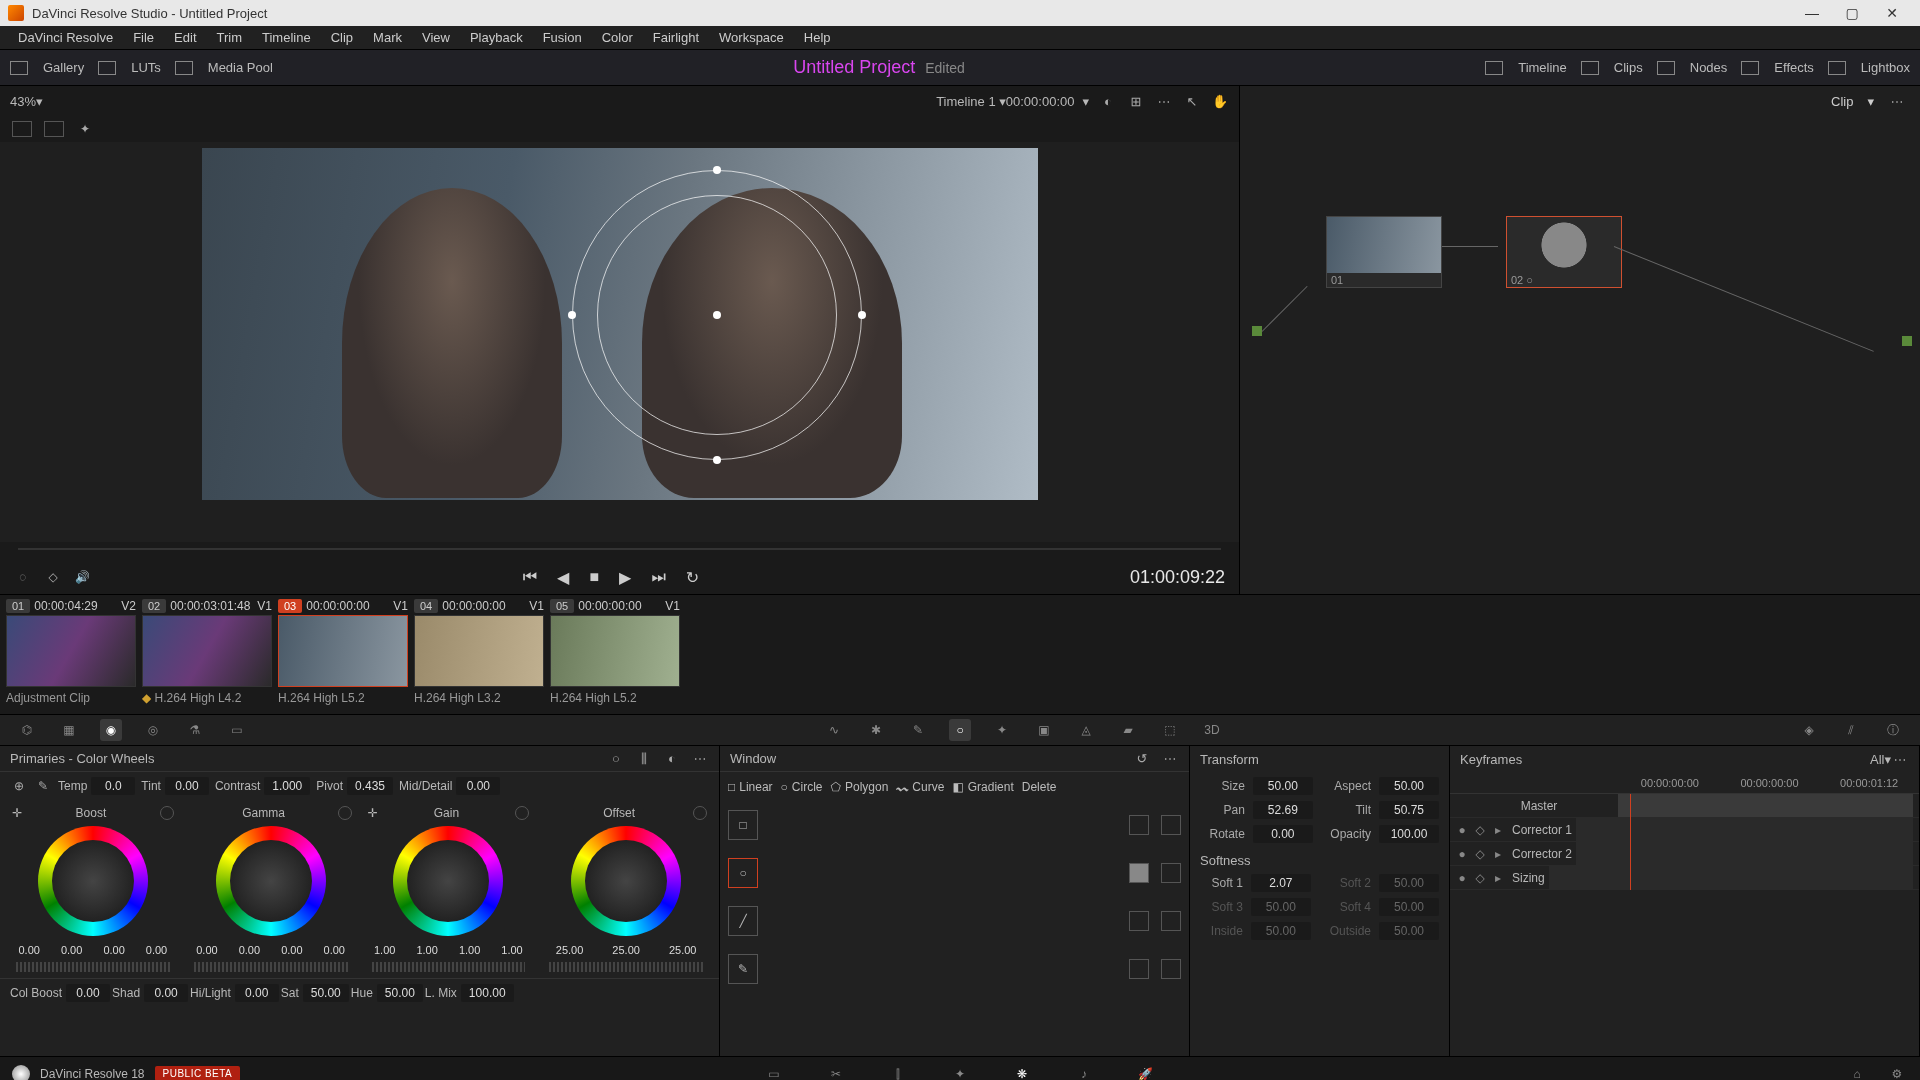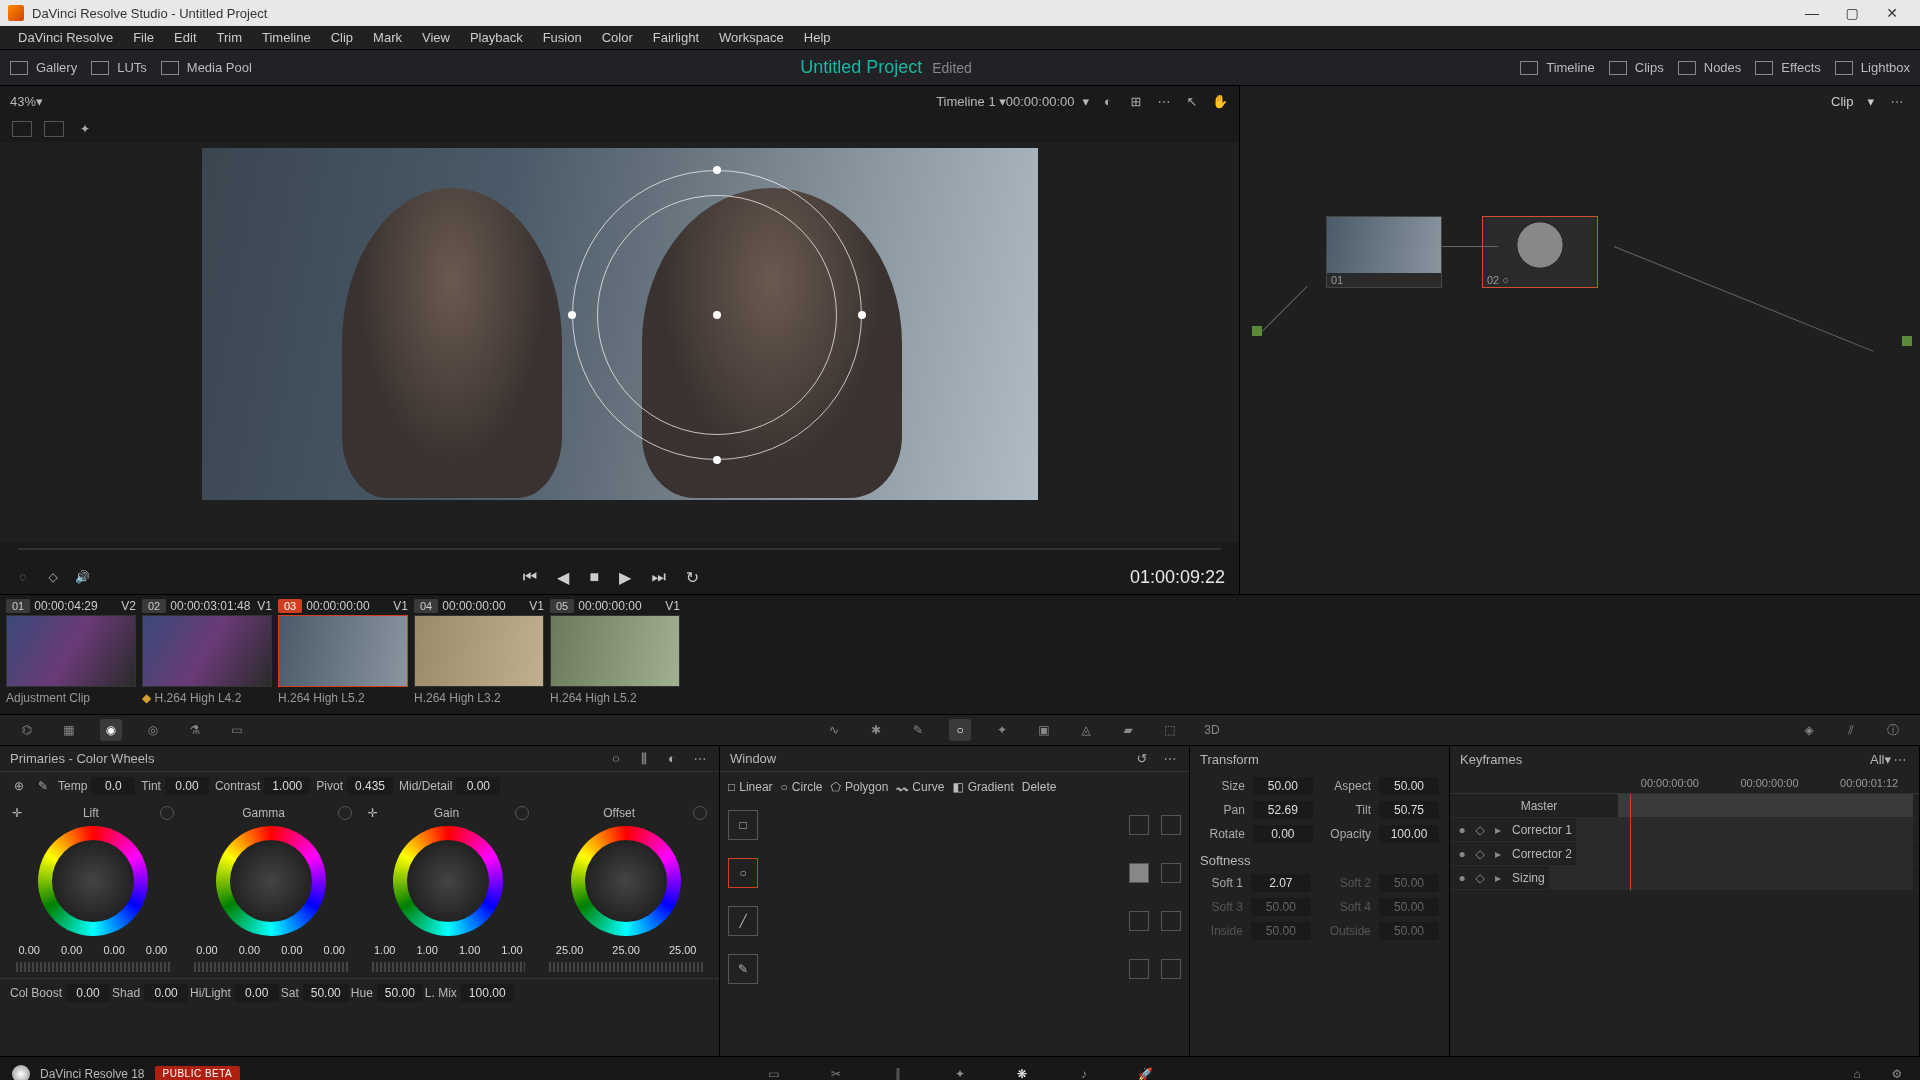--- a/index.html
+++ b/index.html
@@ -12,23 +12,23 @@
 .winbtn { width:40px; height:26px; display:flex; align-items:center; justify-content:center; font-size:14px; cursor:pointer; }
 
 
 .menubar { background:#212121; height:24px; display:flex; align-items:center; padding:0 8px; font-size:13px; color:#ccc; border-bottom:1px solid #000; }
 .menu-item { padding:0 10px; cursor:pointer; }
 
 
 .toolbar { background:#212126; height:36px; display:flex; align-items:center; padding:0 10px; border-bottom:1px solid #000; }
 .tool-left, .tool-right { display:flex; align-items:center; gap:14px; }
 .toolbar .spacer { flex:1; }
-.tool-btn { display:flex; align-items:center; gap:8px; color:#bbb; cursor:pointer; font-size:13px; }
+.tool-btn { display:flex; align-items:center; gap:15px; color:#bbb; cursor:pointer; font-size:13px; }
 .tool-icon { width:18px; height:14px; border:1px solid #888; }
-.project-title { font-size:18px; color:#14b8a6; }
+.project-title { font-size:18px; color:#d946ef; }
 .edited { color:#888; margin-left:10px; font-size:14px; }
 
 
 .main-row { display:flex; height:508px; background:#1a1a1a; }
 .viewer-panel { width:1240px; display:flex; flex-direction:column; border-right:1px solid #000; }
 .viewer-header { height:30px; display:flex; align-items:center; padding:0 10px; font-size:13px; }
 .zoom { display:flex; align-items:center; gap:0; }
 .vh-center { flex:1; text-align:right; }
 .timecode { display:flex; align-items:center; gap:8px; }
 .vh-icons { display:flex; gap:10px; margin-left:10px; }
@@ -283,21 +283,21 @@
       <span style="margin-right:auto"></span>
       <span>Clip</span>
         <span>▾</span>
       <div class="vh-ico">⋯</div>
     </div>
     <div style="position:absolute;left:12px;top:240px;width:10px;height:10px;background:#5a8a3a"></div>
     <div class="node" style="left:86px;top:130px">
       <div class="node-thumb"></div>
       <div class="node-label">01</div>
     </div>
-    <div class="node sel" style="left:242px;top:130px">
+    <div class="node sel" style="left:266px;top:130px">
       <div class="node-thumb masked"></div>
       <div class="node-label"><span>02</span> <span>○</span></div>
     </div>
     <div class="conn" style="left:22px;top:245px;width:64px;transform:rotate(-45deg);transform-origin:left"></div>
     <div class="conn" style="left:202px;top:160px;width:56px"></div>
     <div class="conn" style="left:374px;top:160px;width:280px;transform:rotate(22deg);transform-origin:left"></div>
     <div style="position:absolute;right:8px;top:250px;width:10px;height:10px;background:#5a8a3a"></div>
   </div>
 </div>
 
@@ -408,21 +408,21 @@
         </div>
       <div class="param">
           <span>Mid/Detail</span>
           <span class="val">0.00</span>
         </div>
     </div>
     <div class="wheels">
       <div class="wheel-col">
         <div class="wheel-title">
             <span>✛</span>
-            <span>Lift</span>
+            <span>Boost</span>
             <div class="reset"></div>
           </div>
         <div class="wheel"></div>
         <div class="wheel-vals">
             <span>0.00</span>
             <span>0.00</span>
             <span>0.00</span>
             <span>0.00</span>
           </div>
         <div class="wheel-bar"></div>

